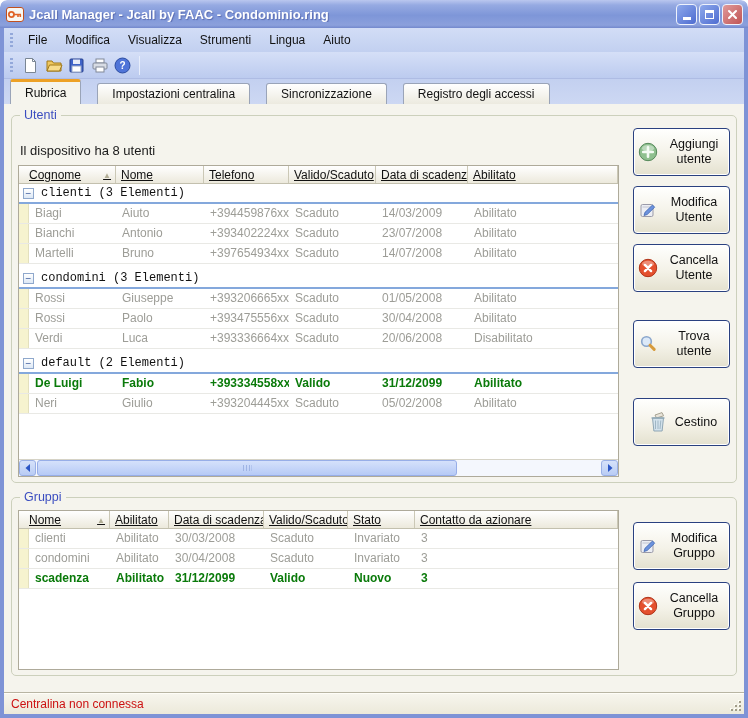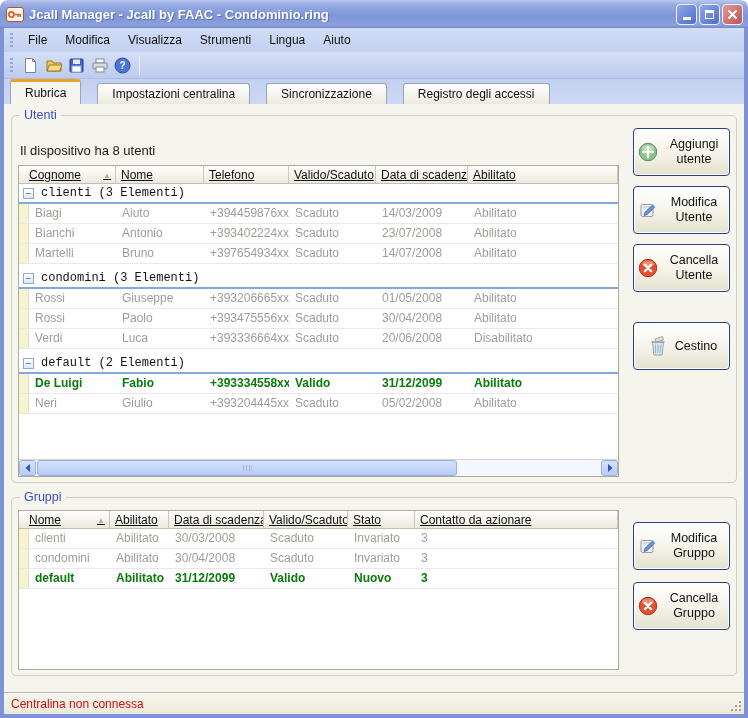--- a/index.html
+++ b/index.html
@@ -325,20 +325,29 @@
               <button class="xbtn" style="margin-top: 10px;">
                 <span class="bicon">
                   <svg width="20" height="20" viewBox="0 0 20 20">
                     <circle cx="10" cy="10" r="8.7" fill="#e4502e" stroke="#b03318"></circle>
                     <ellipse cx="10" cy="5.8" rx="6" ry="3" fill="#fff" opacity="0.35"></ellipse>
                     <path d="M6.9 6.9l6.2 6.2M13.1 6.9l-6.2 6.2" stroke="#fff" stroke-width="2.4" stroke-linecap="round"></path>
                   </svg>
                 </span>
                 <span class="blabel">Cancella Utente</span>
               </button>
+              <button class="xbtn" style="margin-top: 28px;">
+                <span class="bicon">
+                  <svg width="20" height="20" viewBox="0 0 20 20">
+                    <circle cx="8.5" cy="7.5" r="4.8" fill="#dce9f8" stroke="#8aa6cc" stroke-width="1.6"></circle>
+                    <path d="M12 11.2l4.2 4.2" stroke="#d79b3c" stroke-width="3" stroke-linecap="round"></path>
+                  </svg>
+                </span>
+                <span class="blabel">Trova utente</span>
+              </button>
               <button class="xbtn" style="margin-top: 30px;">
                 <span class="bicon">
                   <svg width="24" height="24" viewBox="0 0 24 24">
                     <path d="M9 5l7-2.4 1.6 3.2L10.4 8z" fill="#e8e4da" stroke="#a8a494"></path>
                     <path d="M6.5 8h11l-1.4 13H7.9L6.5 8z" fill="#d3e2ec" stroke="#8fa6b4"></path>
                     <path d="M5.5 8h13" stroke="#8fa6b4" stroke-width="1.4"></path>
                     <path d="M9.5 10.5v8.5M12 10.5v8.5M14.8 10.5l-.8 8.5" stroke="#9fb6c4"></path>
                   </svg>
                 </span>
                 <span class="blabel">Cestino</span>
@@ -387,21 +396,21 @@
                     <span class="strip"></span>
                     <span class="cell">condomini</span>
                     <span class="cell">Abilitato</span>
                     <span class="cell">30/04/2008</span>
                     <span class="cell">Scaduto</span>
                     <span class="cell">Invariato</span>
                     <span class="cell">3</span>
                   </div>
                   <div class="drow groups-drow valid">
                     <span class="strip"></span>
-                    <span class="cell">default</span>
+                    <span class="cell">scadenza</span>
                     <span class="cell">Abilitato</span>
                     <span class="cell">31/12/2099</span>
                     <span class="cell">Valido</span>
                     <span class="cell">Nuovo</span>
                     <span class="cell">3</span>
                   </div>
                 </div>
             </div>
           </div>
           <div class="btncol">

